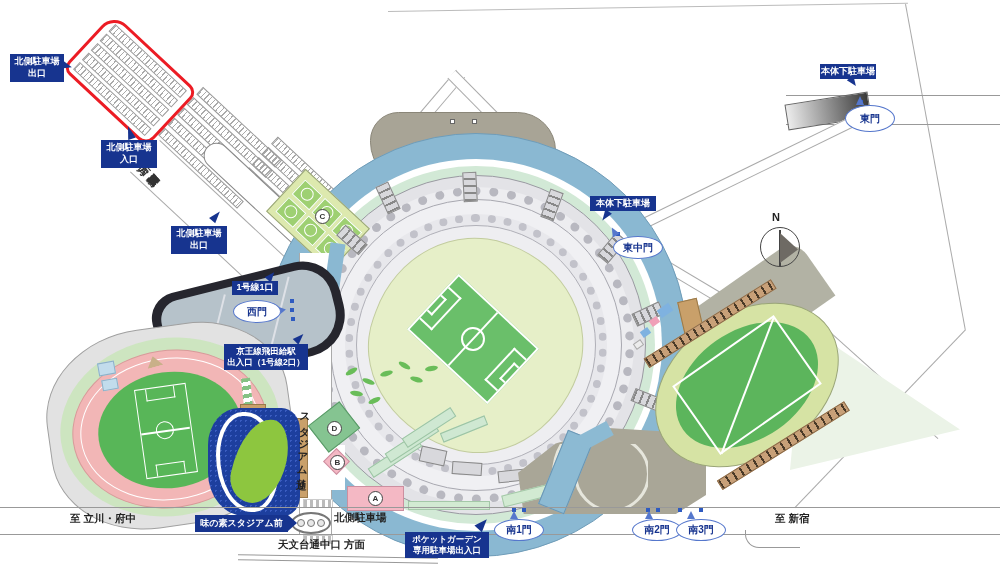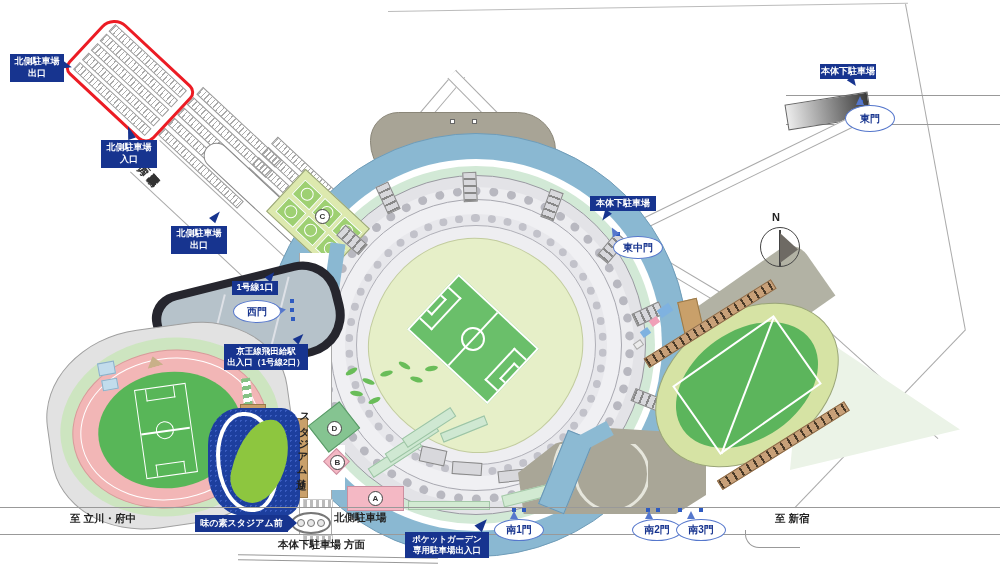--- a/index.html
+++ b/index.html
@@ -240,21 +240,21 @@
   <div class="dot" style="left:616px;top:232px;"></div>
   <div class="dot" style="left:621px;top:239px;"></div>
 
   <div class="s" style="left:760px;top:227px;width:40px;height:40px;border:1.5px solid #444;border-radius:50%;z-index:20;">
     <div class="s" style="left:18px;top:2px;width:1.5px;height:36px;background:#444;"></div>
     <div class="s" style="left:19px;top:5px;width:18px;height:30px;background:#6e6a64;clip-path:polygon(0 0,100% 55%,0 100%);"></div>
   </div>
   <div class="rtxt" style="left:772px;top:211px;font-size:11px;">N</div>
 
   <div class="rtxt" style="left:334px;top:511px;">北側駐車場</div>
-  <div class="rtxt" style="left:278px;top:538px;">本体下駐車場 方面</div>
+  <div class="rtxt" style="left:278px;top:538px;">天文台通中口 方面</div>
   <div class="rtxt" style="left:70px;top:512px;">至 立川・府中</div>
   <div class="rtxt" style="left:775px;top:512px;">至 新宿</div>
   <div class="rtxt" style="left:297px;top:406px;writing-mode:vertical-rl;letter-spacing:1px;transform:rotate(3deg);">スタジアム通り</div>
 
   <div class="lbl" style="left:10px;top:54px;width:54px;height:28px;">北側駐車場
 出口</div>
   <div class="tri" style="left:62px;top:62px;border-top:4px solid transparent;border-bottom:4px solid transparent;border-left:10px solid #17348f;transform:rotate(15deg);"></div>
 
   <div class="lbl" style="left:101px;top:140px;width:56px;height:28px;">北側駐車場
 入口</div>

